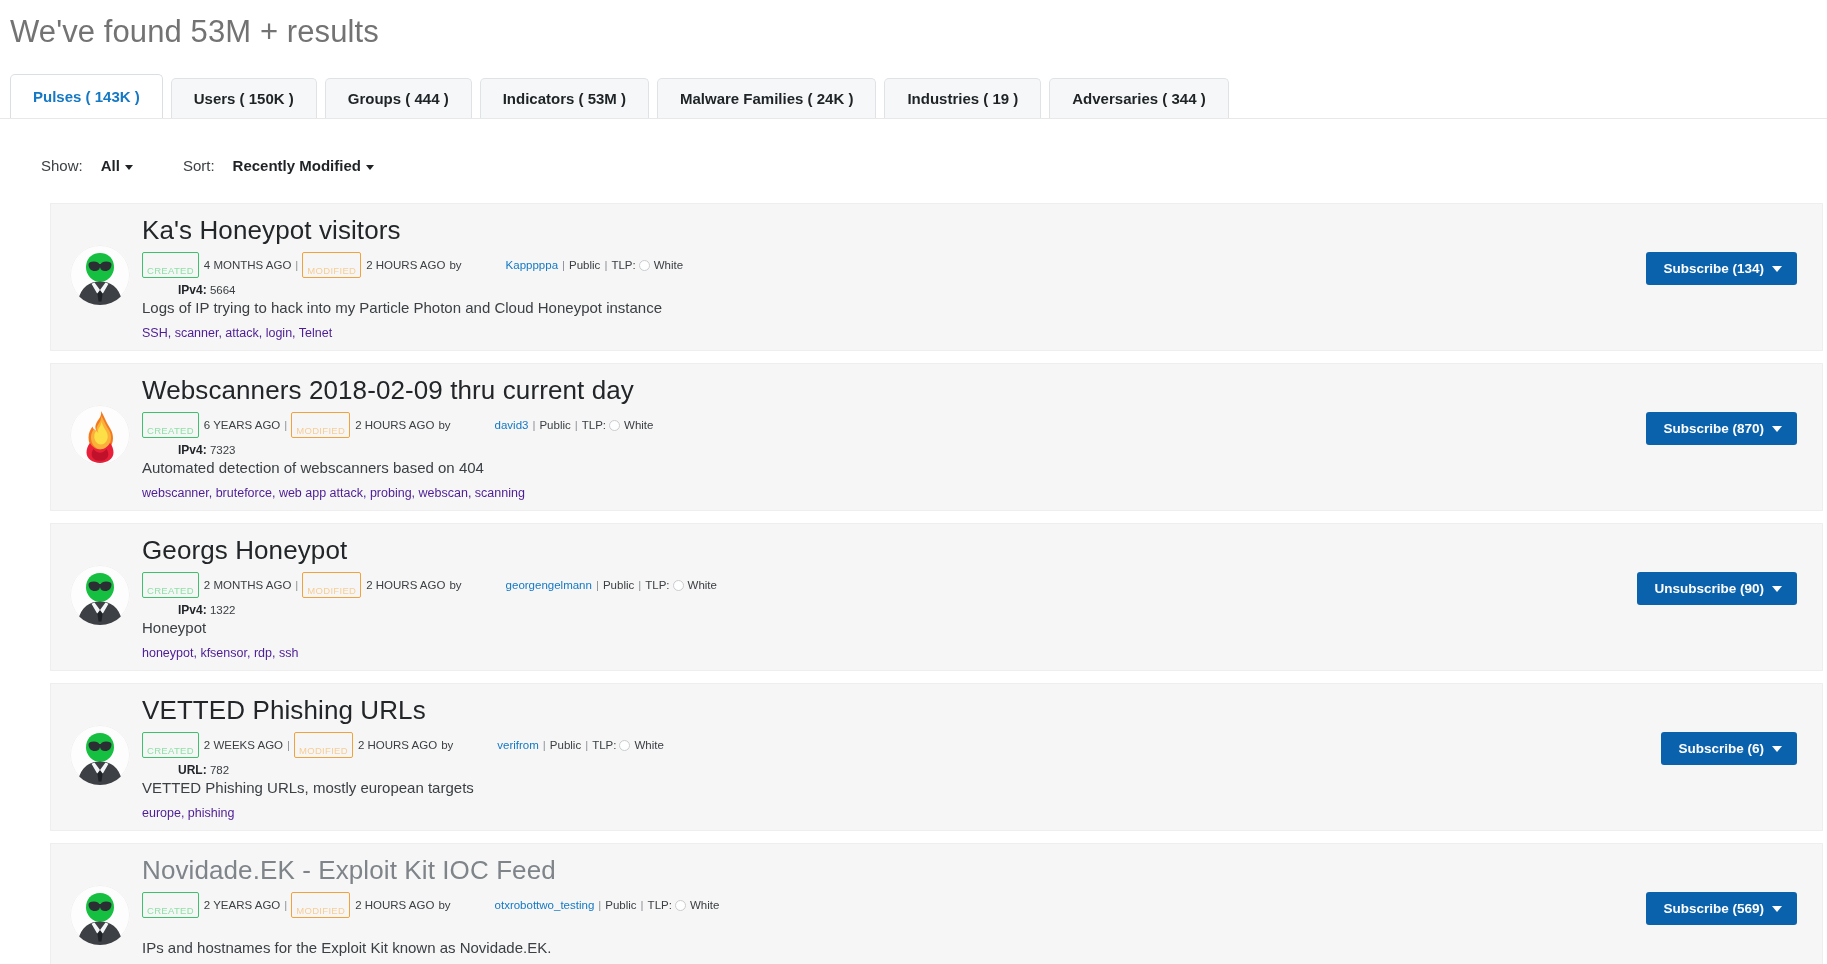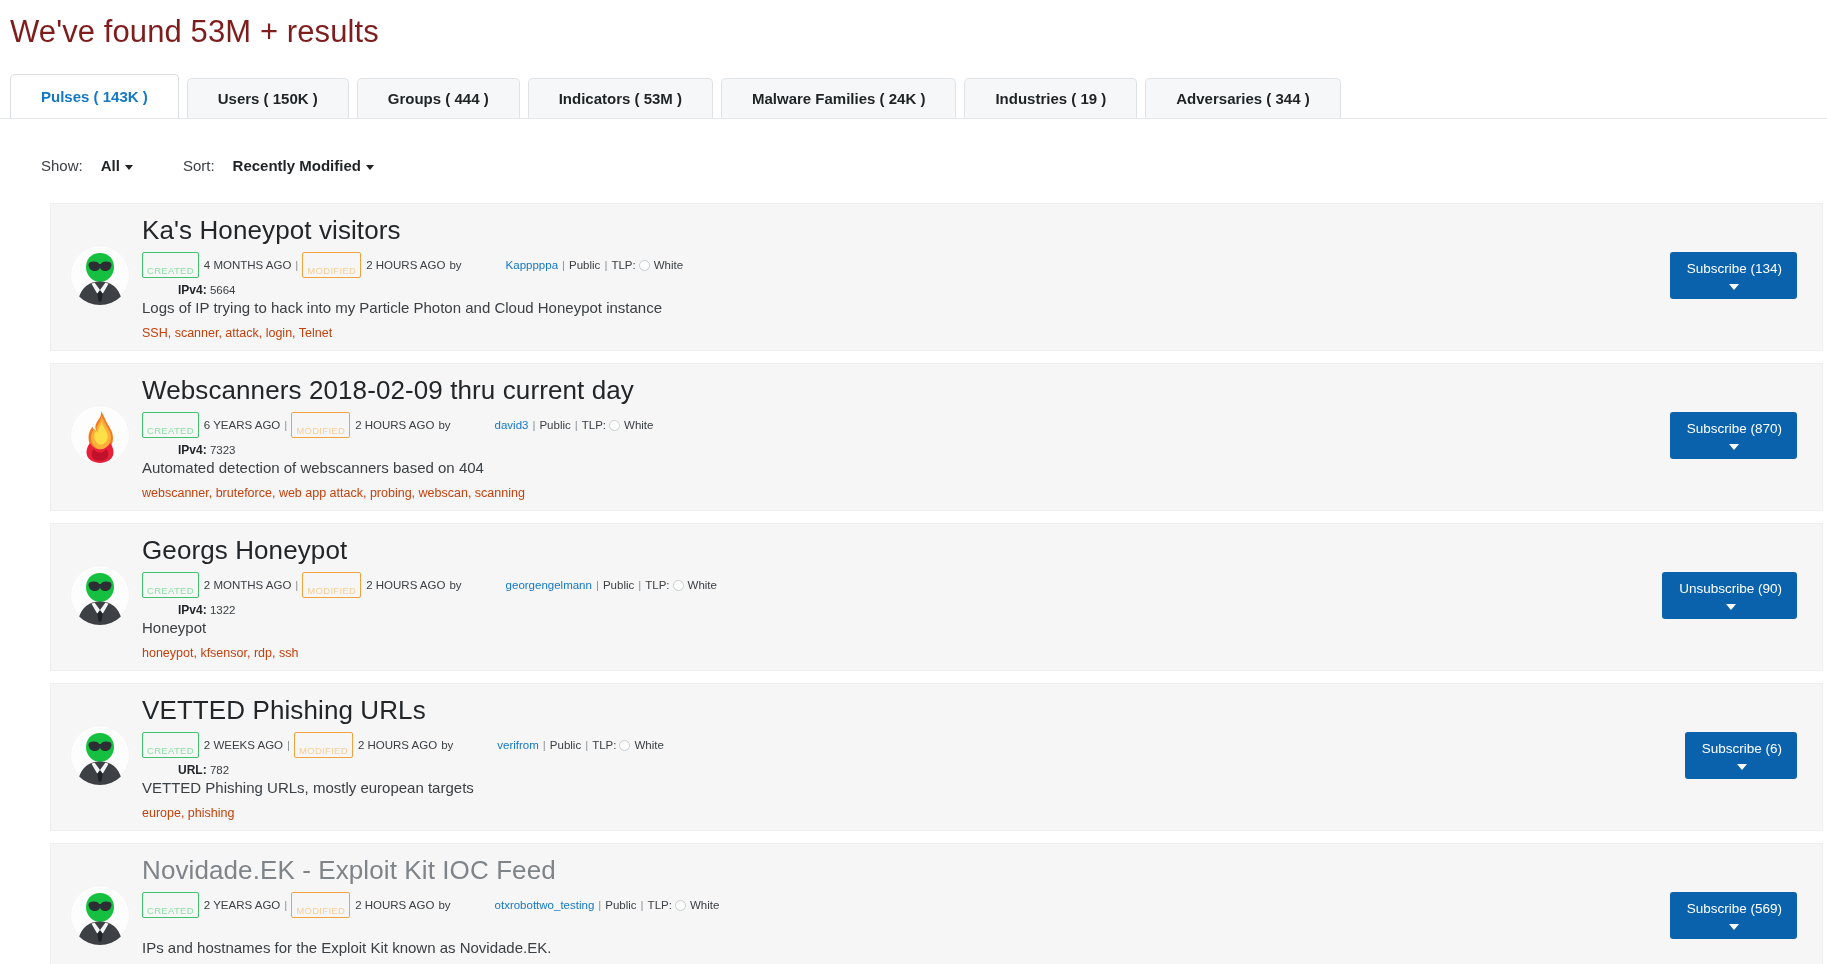--- a/index.html
+++ b/index.html
@@ -15,36 +15,36 @@
     width: 1827px; height: 964px;
     background: #ffffff;
     overflow: hidden;
   }
   
   .results-header {
     position: absolute;
     left: 10px; top: 14px;
     font-size: 31px;
     font-weight: 400;
-    color: #7f1d1d;
+    color: #737373;
     letter-spacing: 0.1px;
     white-space: nowrap;
   }
   
   .tabbar {
     position: absolute;
     left: 10px; top: 76px;
     display: flex;
     align-items: flex-end;
     gap: 8px;
     height: 42px;
   }
   .tab {
     height: 40px;
-    padding: 0 30px;
+    padding: 0 22px;
     display: flex;
     align-items: center;
     justify-content: center;
     font-size: 15px;
     font-weight: 700;
     color: #1f2326;
     background: #f5f7f8;
     border: 1px solid #e0e3e6;
     border-bottom: none;
     border-radius: 5px 5px 0 0;
@@ -174,41 +174,40 @@
   .desc {
     margin-top: 2px;
     font-size: 15px;
     color: #3b4044;
     line-height: 18px;
     white-space: nowrap;
   }
   .tags {
     margin-top: 8px;
     font-size: 12.5px;
-    color: #c2410c;
+    color: #4c1d95;
     line-height: 16px;
     white-space: nowrap;
   }
   .subscribe {
     position: absolute;
     right: 25px; top: 48px;
     background: #0a62ad;
     color: #ffffff;
     font-size: 13.5px;
-    font-weight: 400;
+    font-weight: 700;
     border: none;
     border-radius: 3px;
     padding: 9px 15px 9px 17px;
     cursor: pointer;
     display: inline-flex;
     align-items: center;
     gap: 8px;
     white-space: nowrap;
     font-family: "Liberation Sans", sans-serif;
-    flex-direction: column;
   }
   .subscribe .caret {
     display: inline-block;
     width: 0; height: 0;
     border-left: 5px solid transparent;
     border-right: 5px solid transparent;
     border-top: 6px solid #ffffff;
   }
   
   .avatar svg { display: block; width: 60px; height: 60px; }

